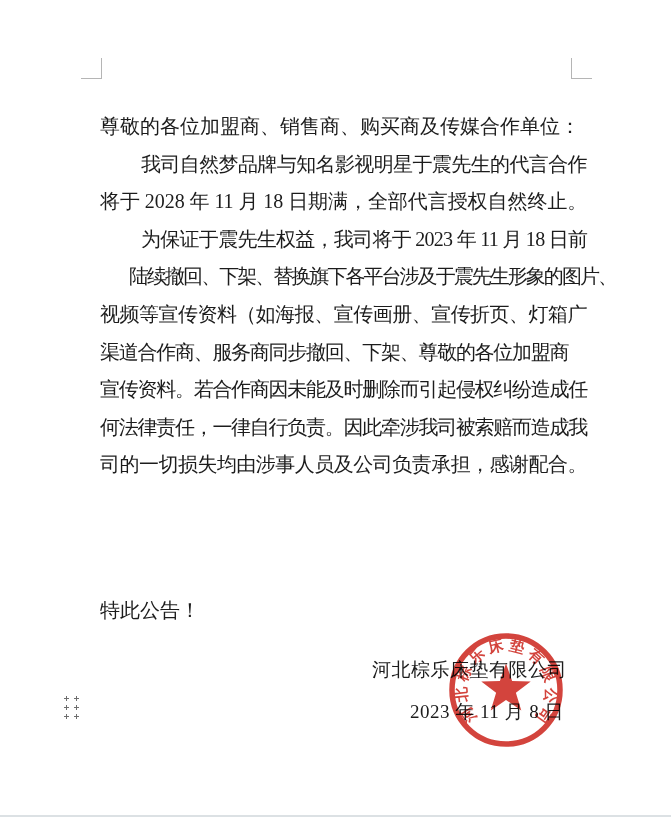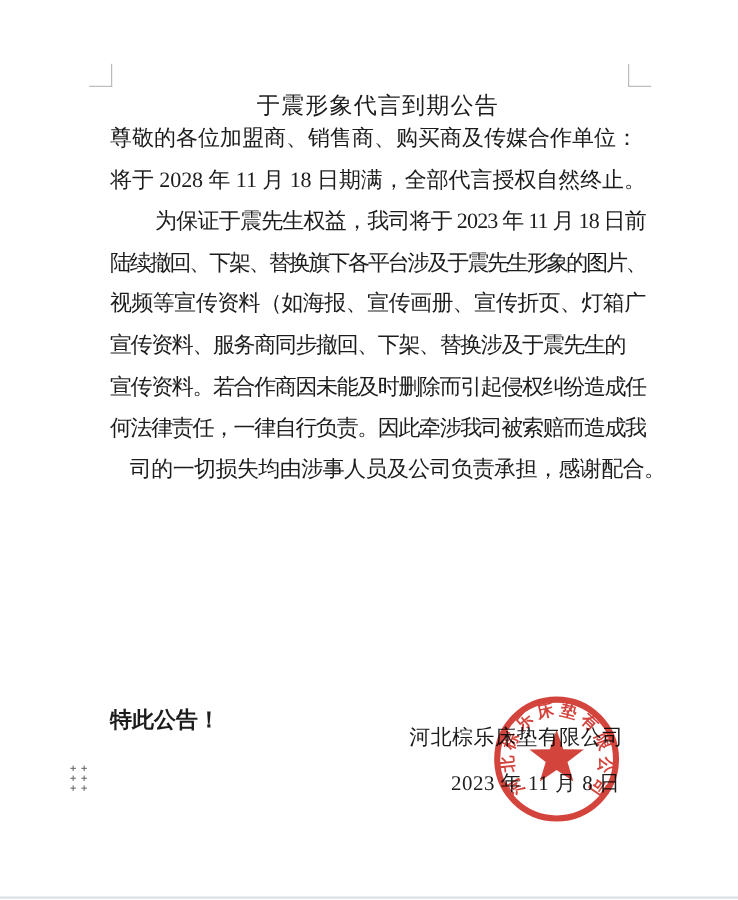--- a/index.html
+++ b/index.html
@@ -20,21 +20,21 @@
     letter-spacing:1px;white-space:nowrap;
   }
   
   .bodycol{position:absolute;left:100px;top:108px;width:487px;}
   .line{
     height:37.6px;line-height:37.6px;font-size:20px;
     white-space:nowrap;overflow:visible;
   }
   .line.ind{text-indent:41px;}
   
-  .closing{position:absolute;left:100px;top:641px;font-size:20px;white-space:nowrap;font-weight:bold;}
+  .closing{position:absolute;left:100px;top:597px;font-size:20px;white-space:nowrap;}
   .company{position:absolute;left:372px;top:657px;font-size:19px;letter-spacing:0.5px;white-space:nowrap;}
   .dateline{position:absolute;left:410px;top:699px;font-size:19px;letter-spacing:0.5px;white-space:nowrap;}
   
   .seal{
     position:absolute;left:448px;top:632px;width:116px;height:116px;
     mix-blend-mode:multiply;opacity:0.92;
   }
   .seal text{
     font-family:"Liberation Serif","DejaVu Serif",serif;
     font-size:15px;font-weight:bold;fill:#d0342c;
@@ -54,32 +54,32 @@
   .bottomline{position:absolute;left:0;right:0;top:815px;height:2px;background:#dce1e4;}
 </style>
 </head>
 <body>
 
 <div class="page">
 
   <div class="cropmark tl"></div>
   <div class="cropmark tr"></div>
 
-  <h1 class="title">于震形象代言到期公告</h1>
 
   <div class="bodycol">
     <div class="line e">尊敬的各位加盟商、销售商、购买商及传媒合作单位：</div>
+    <div class="line ind j" style="letter-spacing: -0.608696px;">我司自然梦品牌与知名影视明星于震先生的代言合作</div>
     <div class="line e" style="letter-spacing: -0.0606061px;">将于 2028 年 11 月 18 日期满，全部代言授权自然终止。</div>
     <div class="line ind j" style="letter-spacing: -0.71875px;">为保证于震先生权益，我司将于 2023 年 11 月 18 日前</div>
-    <div class="line j" style="letter-spacing: -1.96296px;">陆续撤回、下架、替换旗下各平台涉及于震先生形象的图片、</div>
+    <div class="line j" style="letter-spacing: -1.96296px; margin-left: 29px;">陆续撤回、下架、替换旗下各平台涉及于震先生形象的图片、</div>
     <div class="line j" style="letter-spacing: -0.52px;">视频等宣传资料（如海报、宣传画册、宣传折页、灯箱广</div>
-    <div class="line j" style="letter-spacing: -1.26923px;">宣传资料、服务商同步撤回、下架、替换涉及于震先生的</div>
+    <div class="line j" style="letter-spacing: -1.26923px;">渠道合作商、服务商同步撤回、下架、尊敬的各位加盟商</div>
     <div class="line j" style="letter-spacing: -1.26923px;">宣传资料。若合作商因未能及时删除而引起侵权纠纷造成任</div>
     <div class="line j" style="letter-spacing: -1.26923px;">何法律责任，一律自行负责。因此牵涉我司被索赔而造成我</div>
-    <div class="line e" style="letter-spacing: -0.52px; margin-left: 18px;">司的一切损失均由涉事人员及公司负责承担，感谢配合。</div>
+    <div class="line e" style="letter-spacing: -0.52px;">司的一切损失均由涉事人员及公司负责承担，感谢配合。</div>
   </div>
 
   <div class="closing">特此公告！</div>
   <div class="company">河北棕乐床垫有限公司</div>
   <div class="dateline">2023 年 11 月 8 日</div>
 
   <svg class="seal" viewBox="0 0 116 116">
     <defs>
       <path id="sealArc" d="M 32.3 88.6 A 40 40 0 1 1 83.7 88.6" fill="none"></path>
     </defs>

